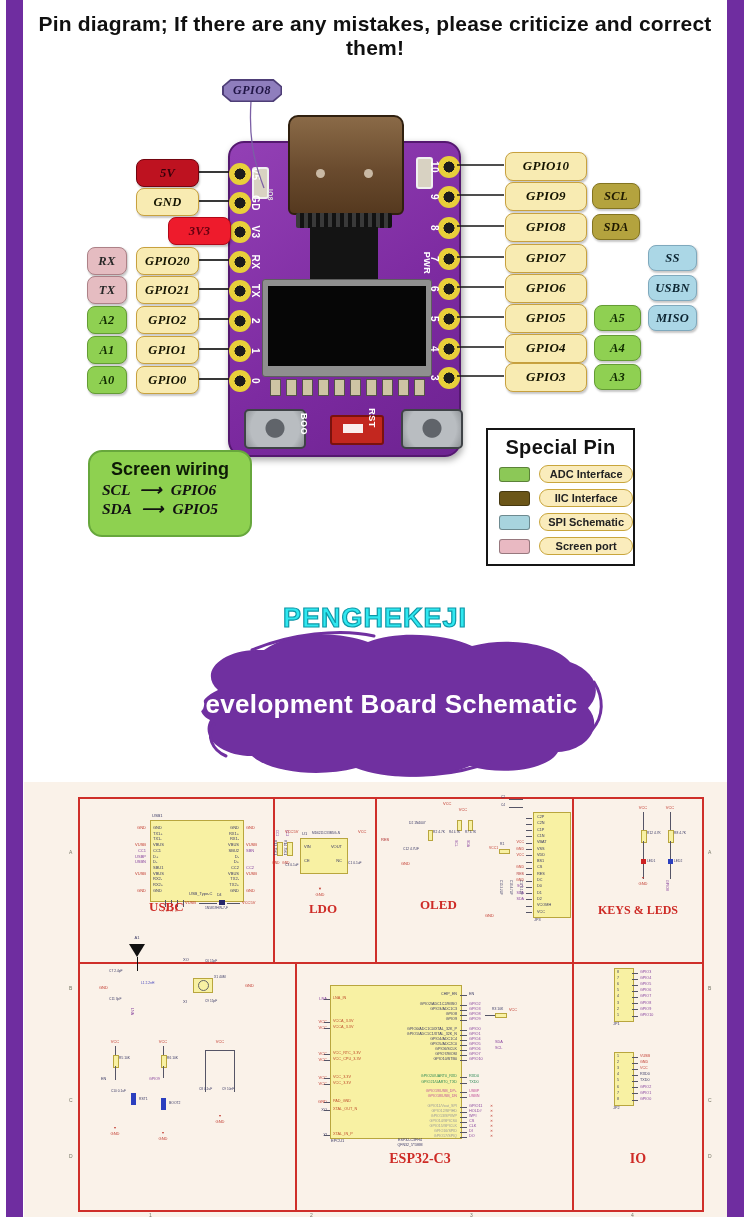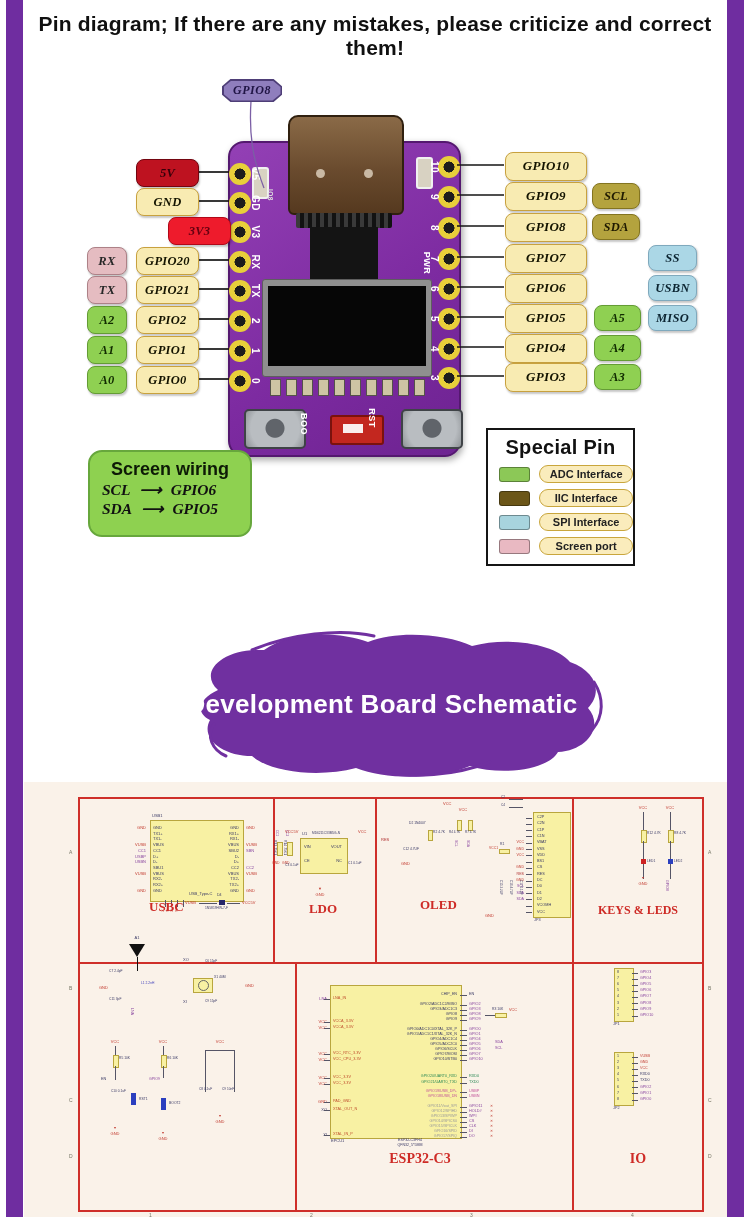--- a/index.html
+++ b/index.html
@@ -235,29 +235,30 @@
         <div class="sp-row">
           <div class="sp-swatch" style="background: rgb(140, 200, 87);"></div>
           <div class="sp-pill">ADC Interface</div>
         </div>
         <div class="sp-row">
           <div class="sp-swatch" style="background: rgb(107, 86, 24);"></div>
           <div class="sp-pill">IIC Interface</div>
         </div>
         <div class="sp-row">
           <div class="sp-swatch" style="background: rgb(168, 212, 222);"></div>
-          <div class="sp-pill">SPI Interface</div>
+          <div class="sp-pill">SPI Schematic</div>
         </div>
         <div class="sp-row">
           <div class="sp-swatch" style="background: rgb(233, 185, 194);"></div>
           <div class="sp-pill">Screen port</div>
         </div>
       </div>
   </div>
 
+  <div id="brand">PENGHEKEJI</div>
 
   <div id="banner">
     <svg viewBox="0 0 444 152">
       <path fill="#7030A0" d="M58,62 C38,44 62,20 104,22 C128,4 176,2 208,14 C238,2 286,6 312,18
         C348,8 396,16 410,34 C438,44 442,66 428,80 C444,98 428,122 398,124 C388,142 342,148 310,138
         C278,152 226,152 196,140 C158,150 110,144 92,128 C62,128 40,110 50,92 C34,84 40,70 58,62 Z"></path>
       <g fill="none" stroke="#7030A0" stroke-width="3" stroke-linecap="round">
         <path d="M92,22 C130,6 180,0 214,8"></path>
         <path d="M330,134 C294,148 252,150 222,144"></path>
         <path d="M434,54 C444,70 444,88 432,102"></path>

